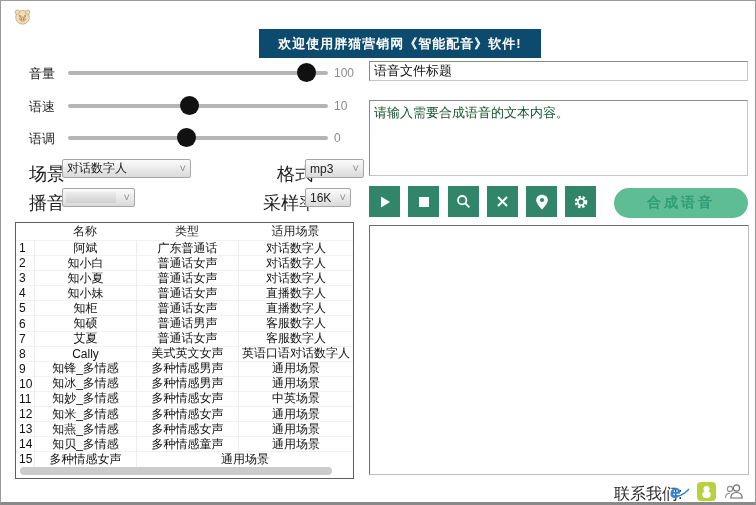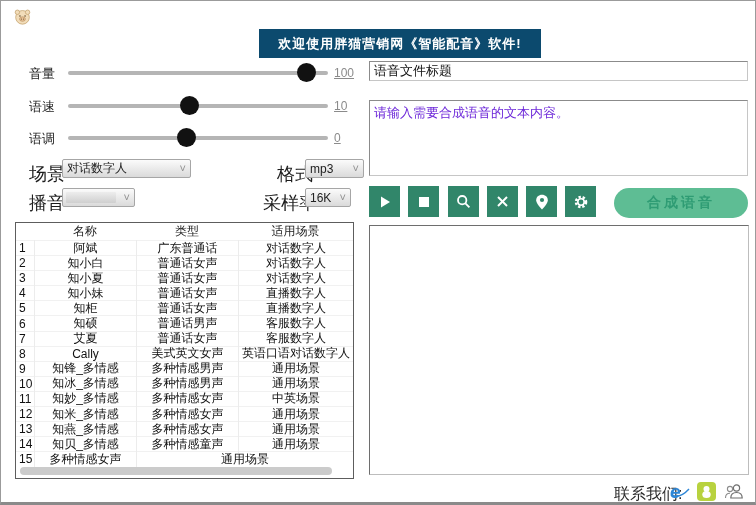--- a/index.html
+++ b/index.html
@@ -16,21 +16,21 @@
   .banner {
     position:absolute; left:258px; top:28px; width:282px; height:29px;
     display:flex; align-items:center; justify-content:center;
     color:#fff; font-size:13px; font-weight:bold; letter-spacing:1px;
   }
   
   .slider-row { position:absolute; left:0; width:365px; height:22px; }
   .slider-label { position:absolute; left:28px; top:3px; font-size:13px; color:#1d1d1d; }
   .slider-track { position:absolute; left:67px; top:9px; width:260px; height:4px; background:#b5b5b5; border-radius:2px; }
   .slider-handle { position:absolute; top:-8px; width:19px; height:19px; background:#111; border-radius:50%; margin-left:-9px; }
-  .slider-value { position:absolute; left:333px; top:4px; width:34px; font-size:12px; color:#8b8b8b;text-decoration:underline; }
+  .slider-value { position:absolute; left:333px; top:4px; width:34px; font-size:12px; color:#8b8b8b; }
   
   .sel-label { position:absolute; font-size:18px; color:#1d1d1d; }
   .wsel {
     position:absolute; height:19px; border:1px solid #a6a6a6; border-radius:2px;
     background:linear-gradient(#fbfbfb,#dadada); font-size:12px; color:#222;
     display:flex; align-items:center; padding-left:4px; cursor:default;
   }
   .wsel .chev { position:absolute; right:4px; top:2px; font-size:11px; color:#8f8f8f; }
   .wsel .ghost { position:absolute; left:3px; top:3px; right:18px; bottom:3px; background:linear-gradient(#ededed,#cfcfcf); border-radius:1px; }
   
@@ -48,21 +48,21 @@
   .hscroll { position:absolute; left:4px; bottom:3px; width:312px; height:8px; background:#cbcbcb; border-radius:4px; }
   
   .title-input {
     position:absolute; left:368px; top:60px; width:379px; height:20px;
     border:1px solid #8b8b8b; border-bottom-color:#c6c6c6; border-right-color:#c6c6c6;
     font-size:13px; color:#111; padding:0 4px; font-family:inherit; background:#fff;
   }
   .text-area {
     position:absolute; left:368px; top:99px; width:379px; height:76px;
     border:1px solid #8b8b8b; border-bottom-color:#c6c6c6; border-right-color:#c6c6c6;
-    font-size:13px; color:#6d28d9; padding:3px 4px; font-family:Liberation Mono, monospace; resize:none; background:#fff;
+    font-size:13px; color:#14532d; padding:3px 4px; font-family:Liberation Mono, monospace; resize:none; background:#fff;
   }
   .toolbar { position:absolute; left:368px; top:185px; width:379px; height:31px; }
   .icon-btn {
     position:absolute; top:0; width:31px; height:31px; border:none; cursor:pointer;
     display:flex; align-items:center; justify-content:center; padding:0;
   }
   .pill-btn {
     position:absolute; left:245px; top:2px; width:134px; height:30px; border:none; border-radius:15px;
     font-size:14px; font-weight:bold; letter-spacing:3px; cursor:pointer; font-family:inherit;
   }

